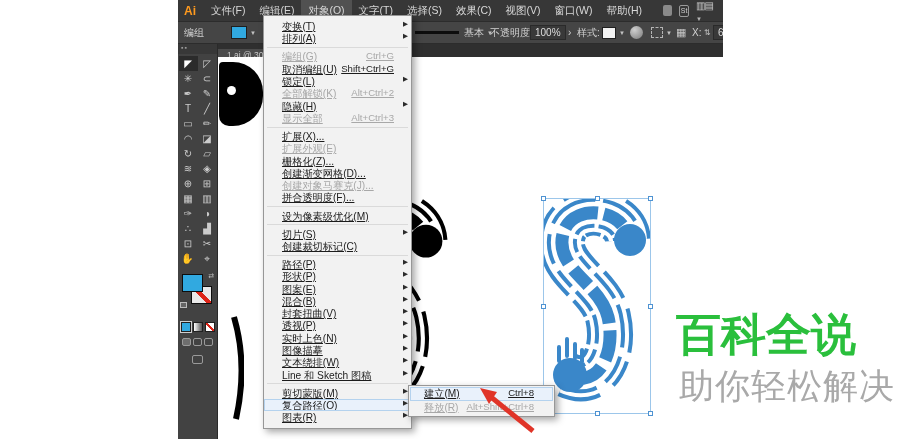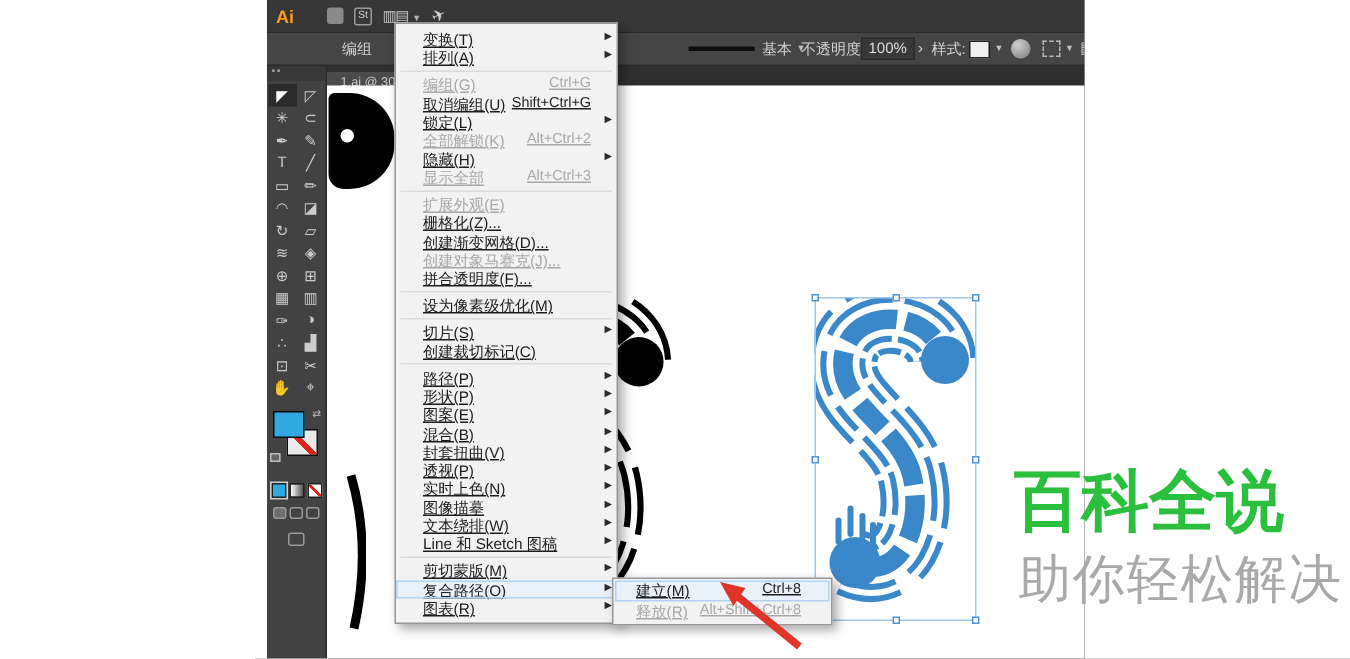--- a/index.html
+++ b/index.html
@@ -22,21 +22,21 @@
   .st-icon { width:12px; height:12px; border:1px solid #9a9a9a; border-radius:2px;
              font-size:7px; color:#cfcfcf; display:flex; align-items:center; justify-content:center; }
   .ws-icon { font-size:10px; color:#c8c8c8; letter-spacing:-1px; }
   .chev { font-size:6px; color:#b5b5b5; }
   .share-icon { font-size:11px; color:#d8d8d8; transform:rotate(-25deg); display:inline-block; }
 
   
   .controlbar { position:absolute; left:0; top:21px; right:0; height:23px; background:#454545;
                 border-top:1px solid #2c2c2c; border-bottom:1px solid #2c2c2c;
                 color:#d2d2d2; font-size:10px; overflow:hidden; }
-  .cb { position:absolute; top:0; height:21px; display:flex; align-items:center; gap:3px;margin-left:44px; }
+  .cb { position:absolute; top:0; height:21px; display:flex; align-items:center; gap:3px; }
   .fill-swatch { width:16px; height:13px; border:1px solid #1f1f1f; }
   .mini-chev { font-size:6px; color:#c2c2c2; }
   .stroke-line { width:44px; height:3px; background:#0d0d0d; }
   .val-box { background:#393939; border:1px solid #2a2a2a; height:15px; padding:0 4px;
              display:flex; align-items:center; color:#dedede; }
   .white-swatch { width:14px; height:12px; background:#f2f2f2; border:1px solid #1f1f1f; }
   .ball-icon { width:13px; height:13px; border-radius:50%;
                background:radial-gradient(circle at 35% 30%, #cfcfcf, #7a7a7a); }
   .dash-box { width:12px; height:11px; border:1px dashed #b5b5b5; }
   .grid-icon { font-size:11px; color:#c5c5c5; line-height:1; }
@@ -128,20 +128,31 @@
       <circle cx="27" cy="177" r="17" fill="currentColor"></circle>
       <path d="M 16 163 L 16 149 M 24 158 L 24 141 M 32 160 L 32 146 M 39 164 L 39 152" stroke="currentColor" stroke-width="4" stroke-linecap="round" fill="none"></path>
     </g>
   </defs>
 </svg>
 
 <div class="window">
 
   <div class="menubar">
     <span class="ai-logo">Ai</span>
+    <span id="menubar-items" style="display:flex">
+        <span class="menu-item">文件(F)</span>
+        <span class="menu-item">编辑(E)</span>
+        <span class="menu-item active">对象(O)</span>
+        <span class="menu-item">文字(T)</span>
+        <span class="menu-item">选择(S)</span>
+        <span class="menu-item">效果(C)</span>
+        <span class="menu-item">视图(V)</span>
+        <span class="menu-item">窗口(W)</span>
+        <span class="menu-item">帮助(H)</span>
+      </span>
     <span class="mb-icons">
       <span class="sq-icon"></span>
       <span class="st-icon">St</span>
       <span>
         <span class="ws-icon">▥▤</span>
         <span class="chev">▼</span>
       </span>
       <span class="share-icon">✈</span>
     </span>
   </div>
@@ -299,20 +310,23 @@
     </div>
     <div class="mi">
       <span>隐藏(H)</span>
       <span class="arr">▶</span>
     </div>
     <div class="mi dis">
       <span>显示全部</span>
       <span class="sc">Alt+Ctrl+3</span>
     </div>
     <div class="msep"></div>
+    <div class="mi">
+      <span>扩展(X)...</span>
+    </div>
     <div class="mi dis">
       <span>扩展外观(E)</span>
     </div>
     <div class="mi">
       <span>栅格化(Z)...</span>
     </div>
     <div class="mi">
       <span>创建渐变网格(D)...</span>
     </div>
     <div class="mi dis">
@@ -398,15 +412,15 @@
       <span class="sc">Alt+Shift+Ctrl+8</span>
     </div>
   </div>
 
 <svg class="anno">
   <line id="arrow-line" x1="533" y1="431" x2="491" y2="397" stroke-width="5" stroke="#e03428"></line>
   <polygon id="arrow-head" points="480,388 489,404 497,392" fill="#e03428"></polygon>
 </svg>
 
 <div class="watermark">
-  <div class="wm-title" id="wm-title" style="color: rgb(42, 191, 60); font-family: Liberation Serif, serif;">百科全说</div>
+  <div class="wm-title" id="wm-title" style="color: rgb(42, 191, 60);">百科全说</div>
   <div class="wm-sub" id="wm-sub" style="color: rgb(169, 169, 169);">助你轻松解决</div>
 </div>
 
 </body></html>

